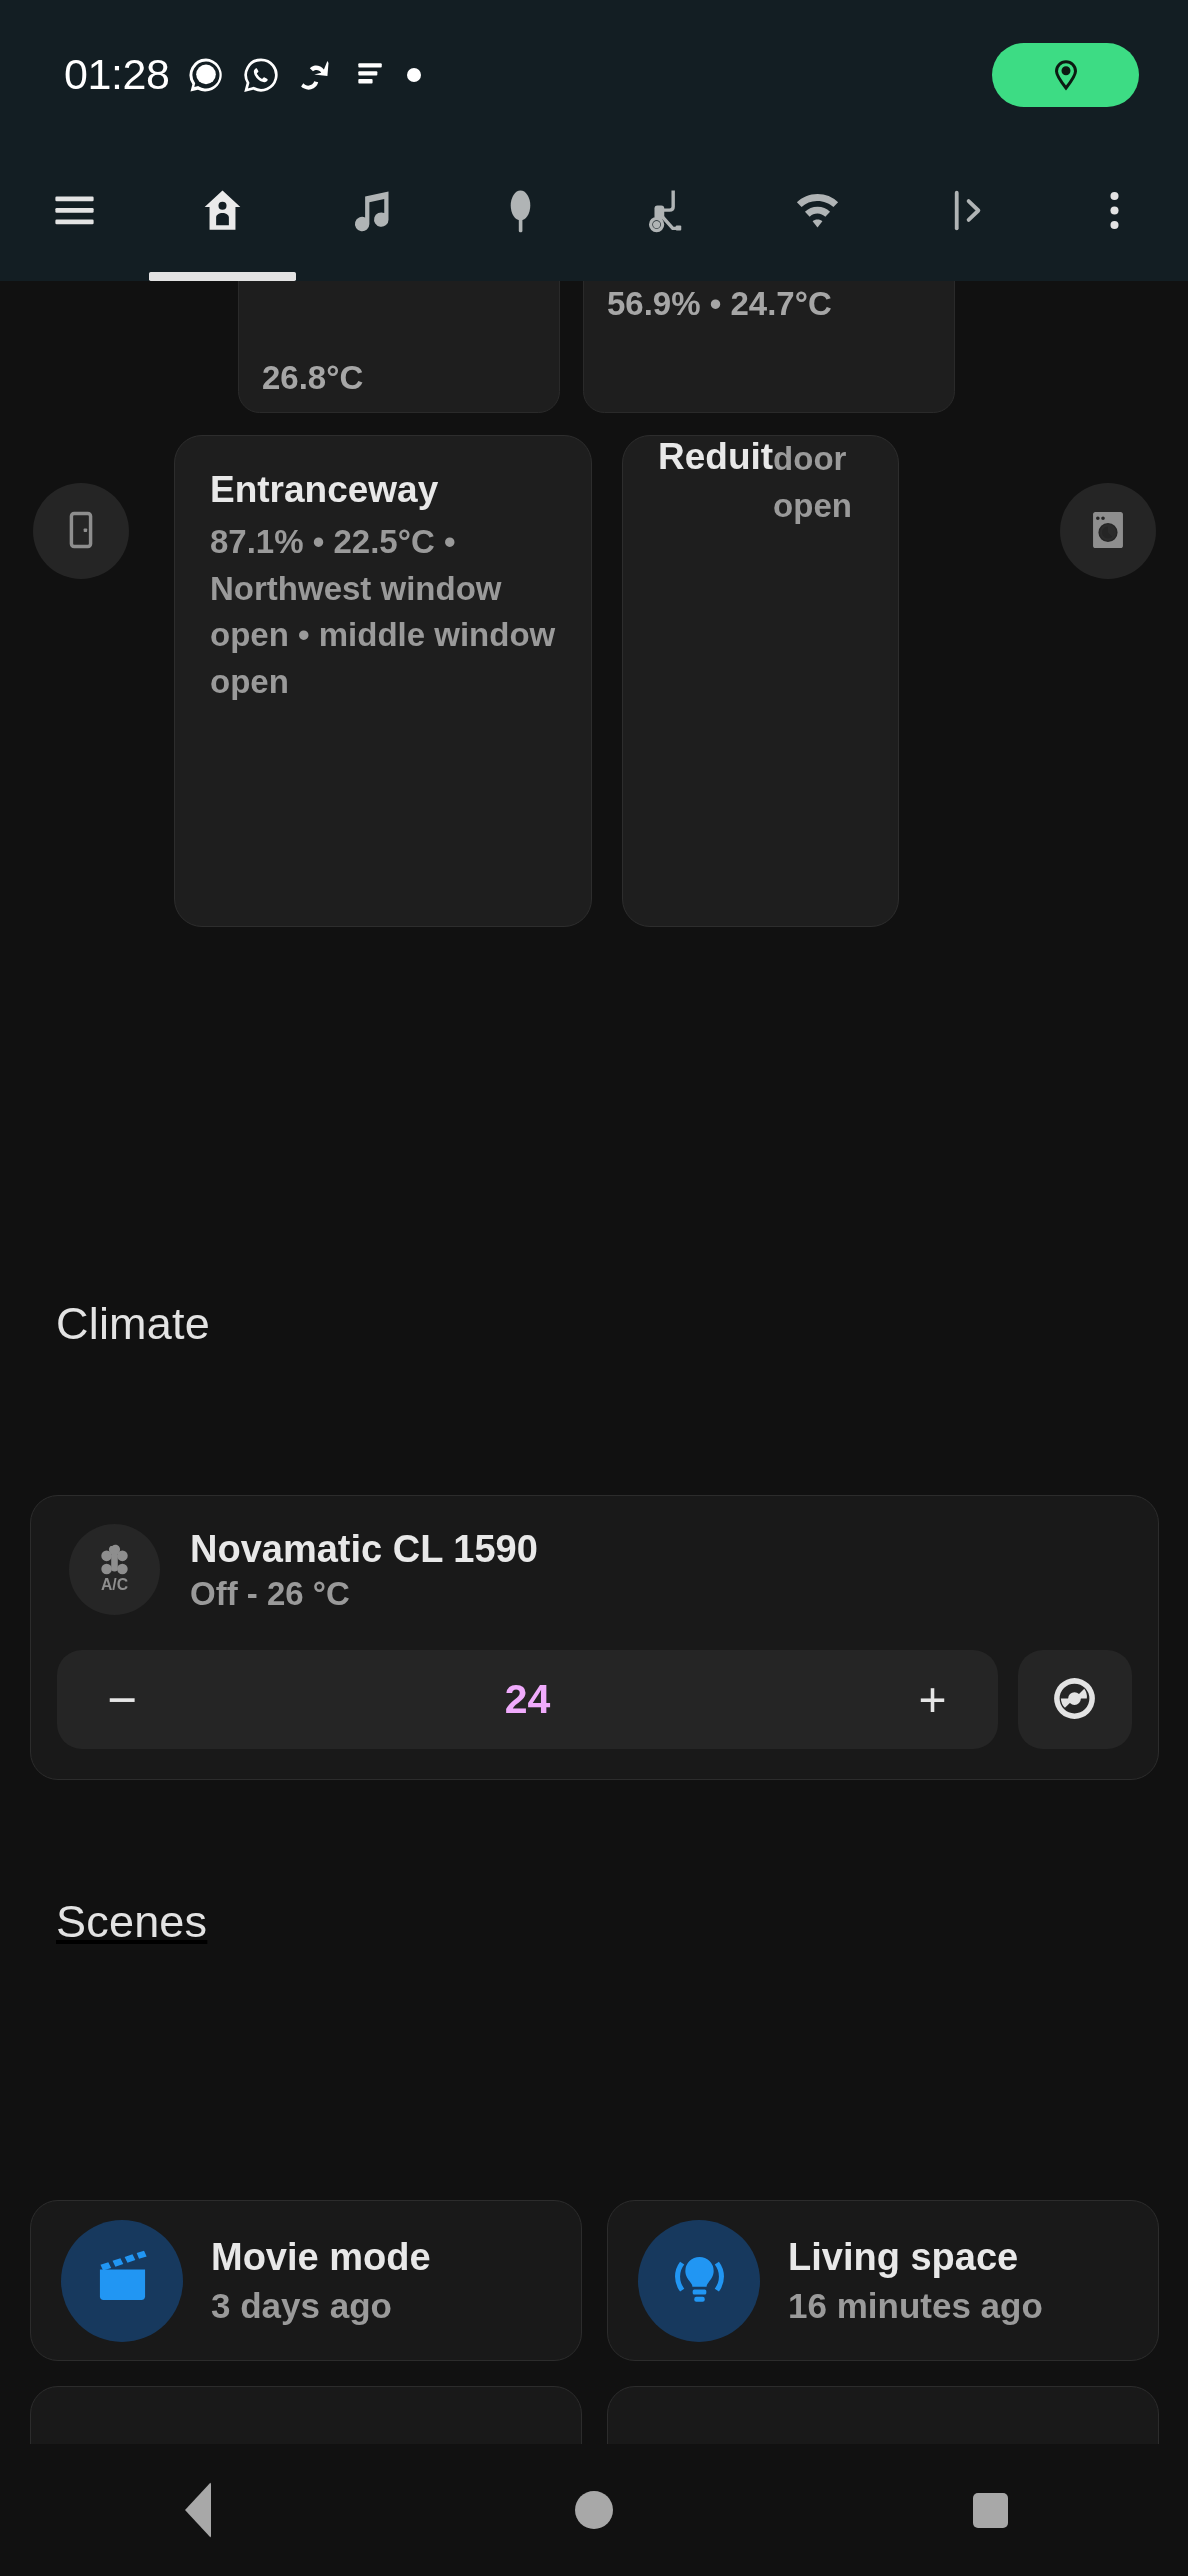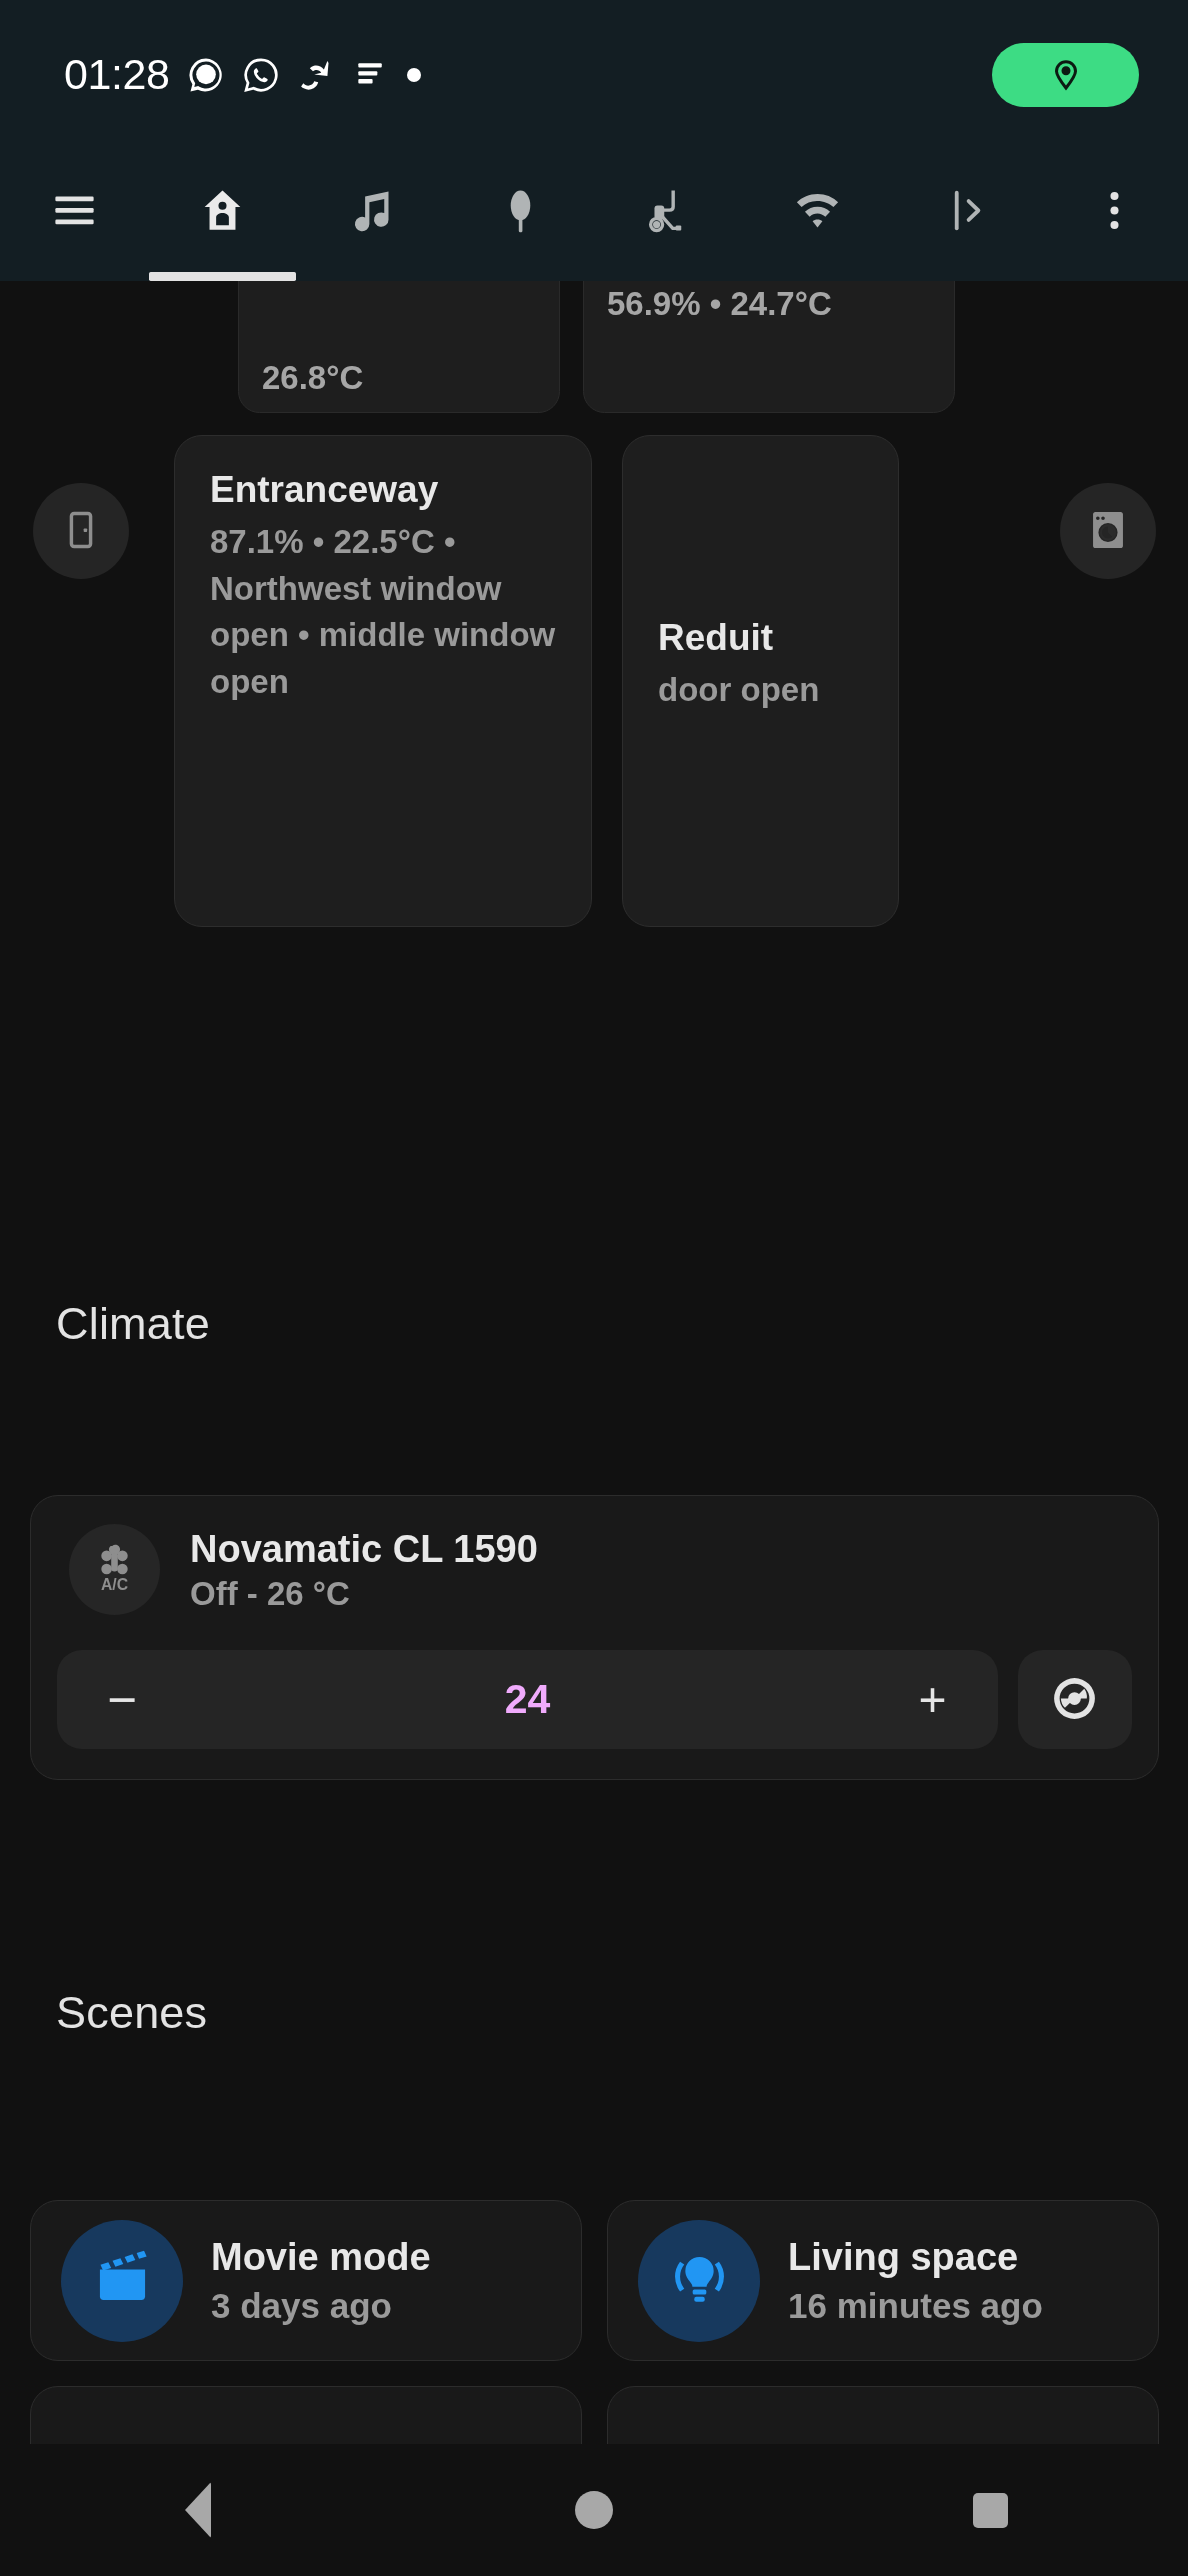--- a/index.html
+++ b/index.html
@@ -121,21 +121,21 @@
     margin-top: 48px;
   }
   .side-badge svg { width: 46px; height: 46px; }
   .area-card {
     background: #1e1e1e;
     border: 0.8px solid #2d2d2d;
     border-radius: 28px;
     padding: 33px 35px 31px 35px;
   }
   .area-card.entranceway { width: 418px; min-height: 492px; margin-left: 45px; }
-  .area-card.reduit { width: 277px; min-height: 492px; margin-left: 30px; display:flex; flex-direction:column; justify-content:center; padding-top: 0;}
+  .area-card.reduit { width: 277px; min-height: 492px; margin-left: 30px; display:flex; flex-direction:row; justify-content:center; padding-top: 0;}
   .area-title {
     color: #e8e8e8;
     font-size: 37px;
     font-weight: 700;
     line-height: 1.12;
     margin-bottom: 8.3px;
   }
   .area-sub {
     color: #9a9a9a;
     font-size: 33px;
@@ -450,21 +450,21 @@
               <circle cx="12" cy="12" r="3"></circle>
               <path d="M12 12 16.6 7.4a6.5 6.5 0 0 1 1.2 4.6H12Z"></path>
               <path d="M12 12H5.6a6.4 6.4 0 0 0 1.9 4.4L12 12Z"></path>
             </svg>
           </span>
         </div>
       </div>
     </div>
   </div>
 
-  <div style="position:absolute; top:1706px; left:0; right:0;">
+  <div style="position:absolute; top:1615px; left:0; right:0;text-decoration:underline;">
     <div class="section-title">Scenes</div>
   </div>
 
   <div class="scenes-grid" style="position:absolute; top:1919px; left:0; right:0;">
 
     <div class="scene-card">
       <div class="scene-badge">
         <span>
           <svg viewBox="0 0 24 24" fill="#2196f3">
             <path d="M3.4 8.2h17.2v10.2a1.4 1.4 0 0 1-1.4 1.4H4.8a1.4 1.4 0 0 1-1.4-1.4V8.2Z"></path>

